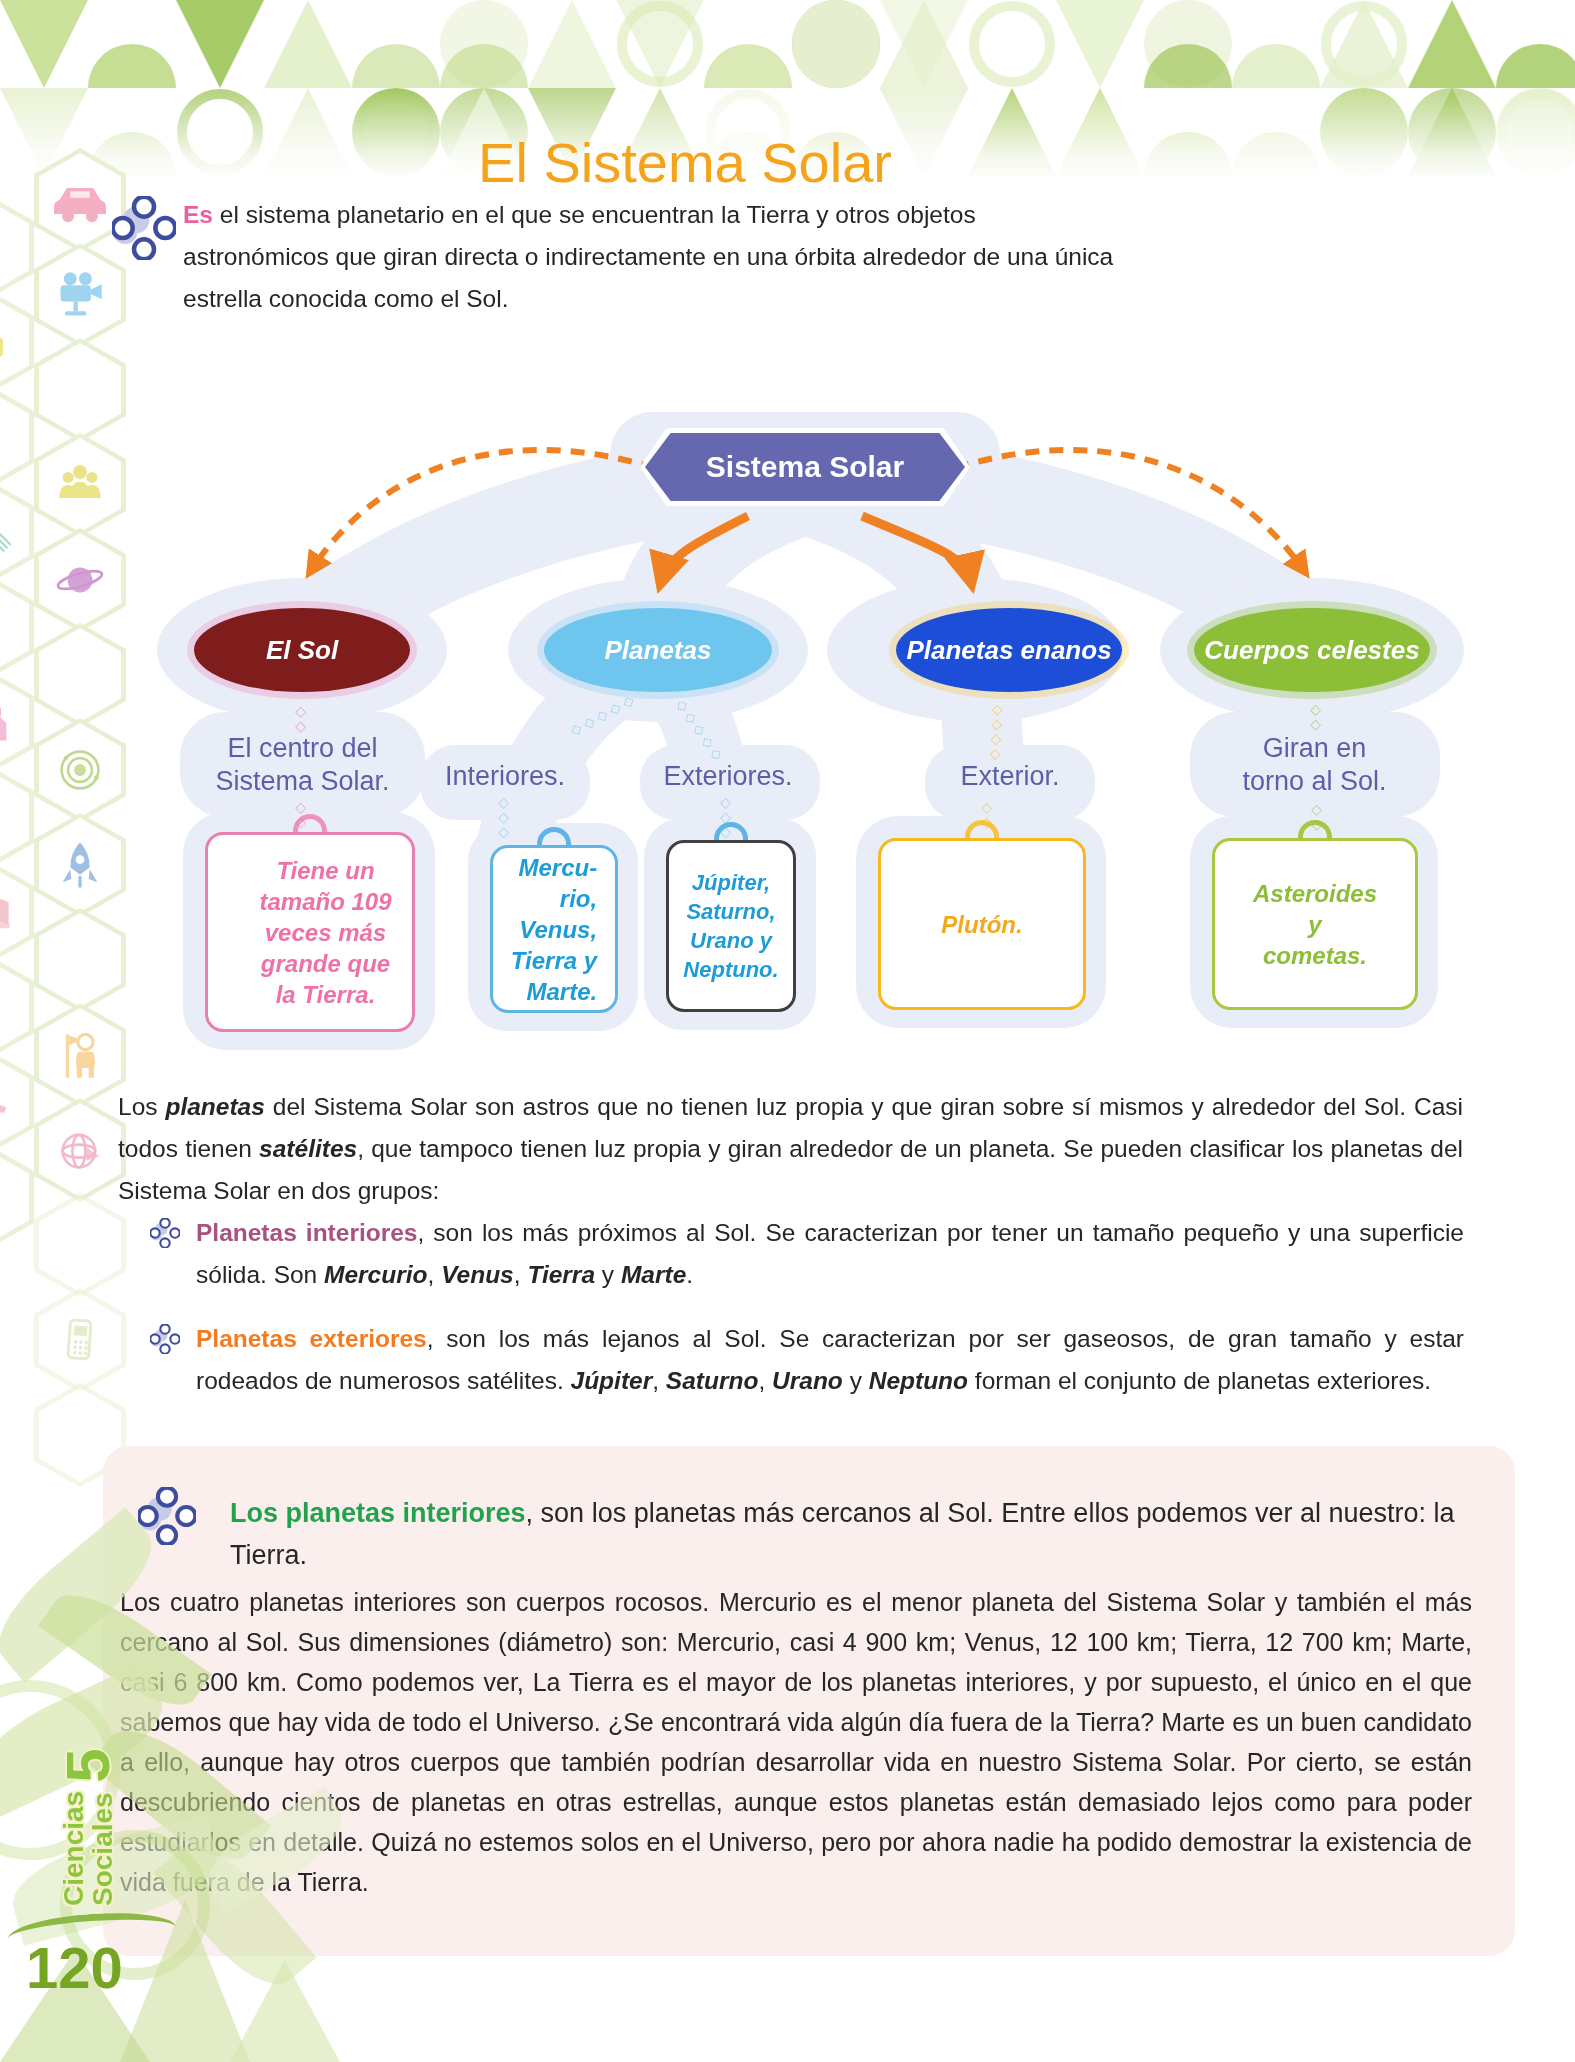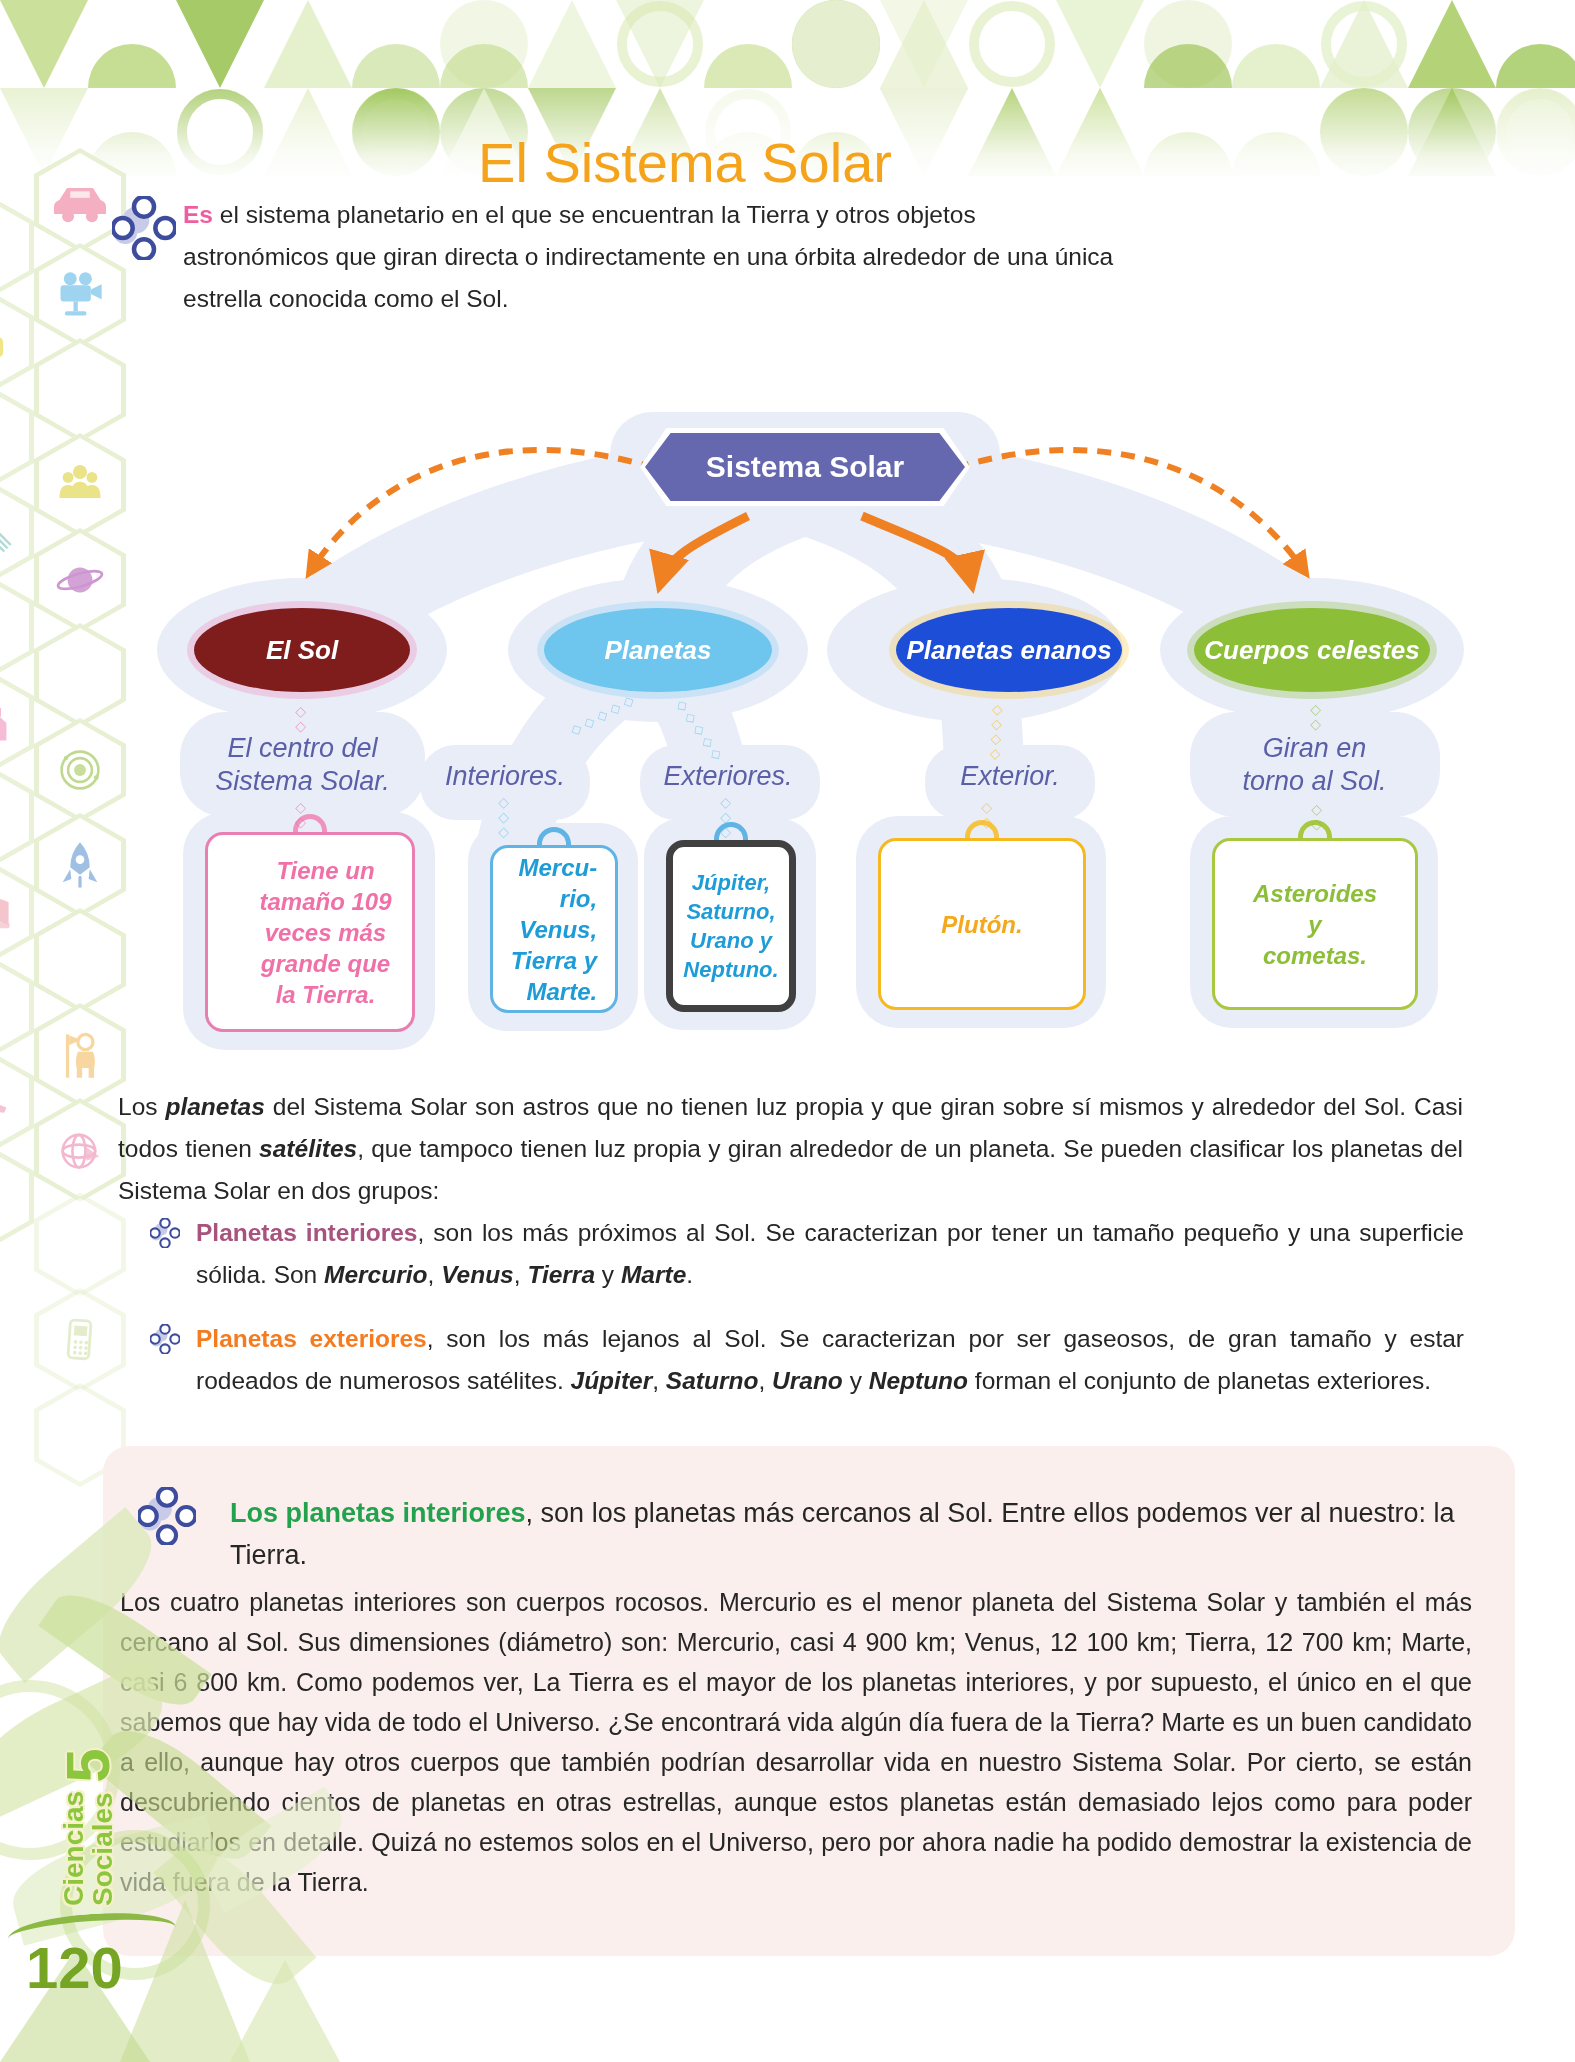--- a/index.html
+++ b/index.html
@@ -23,21 +23,21 @@
 
   
   .diagram-svg { position:absolute; left:0; top:0; width:1575px; height:1080px; }
   .root-node { position:absolute; left:640px; top:428px; width:330px; height:78px;
       clip-path:polygon(0% 50%, 8% 0%, 92% 0%, 100% 50%, 92% 100%, 8% 100%); background:#fff; }
   .root-node .inner { position:absolute; inset:5px; clip-path:polygon(0% 50%, 8% 0%, 92% 0%, 100% 50%, 92% 100%, 8% 100%);
       background:#6568AE; display:flex; align-items:center; justify-content:center;
       color:#fff; font-size:30px; font-weight:bold; }
   .enode { position:absolute; height:84px; border-radius:50%; display:flex; align-items:center; justify-content:center;
       color:#fff; font-size:26px; font-weight:bold; font-style:italic; }
-  .sublabel { position:absolute; text-align:center; font-style:italic; color:#5A5FA8; font-size:27px;
+  .sublabel { position:absolute; text-align:center; color:#5A5FA8; font-size:27px;
       line-height:33px; white-space:pre-line; }
   .tagbox { position:absolute; background:#fff; border-radius:18px; display:flex; align-items:center; justify-content:center;
       text-align:center; font-style:italic; font-weight:bold; font-size:24px; line-height:31px; white-space:pre-line; }
   .hook { position:absolute; width:34px; height:18px; border:5px solid #000; border-bottom:none;
       border-radius:17px 17px 0 0; background:transparent; }
   .chain { position:absolute; font-family:"DejaVu Sans", sans-serif; font-size:14px; letter-spacing:4px;
       line-height:1; opacity:.6; transform-origin:0 50%; }
 
   
   .p1 { position:absolute; left:118px; top:1086px; width:1345px; font-size:24.5px; line-height:42px; text-align:justify; }
@@ -401,21 +401,21 @@
 la Tierra.</div>
 
   <div class="hook" style="left:537px; top:827px; border-color:#5FB4E5;"></div>
   <div class="tagbox" style="left:490px; top:845px; width:128px; height:168px; border:3px solid #5FB4E5; color:#1E9CD8;text-align:right;">Mercu-
 rio,
 Venus,
 Tierra y
 Marte.</div>
 
   <div class="hook" style="left:714px; top:822px; border-color:#5FB4E5;"></div>
-  <div class="tagbox" style="left:666px; top:840px; width:130px; height:172px; border:7px solid #404040; color:#1E9CD8; font-size:22px; line-height:29px;">Júpiter,
+  <div class="tagbox" style="left:666px; top:840px; width:130px; height:172px; border:3px solid #404040; color:#1E9CD8; font-size:22px; line-height:29px;">Júpiter,
 Saturno,
 Urano y
 Neptuno.</div>
 
   <div class="hook" style="left:965px; top:820px; border-color:#F5C33F;"></div>
   <div class="tagbox" style="left:878px; top:838px; width:208px; height:172px; border:3px solid #F5B91F; color:#F5A81C;">Plutón.</div>
 
   <div class="hook" style="left:1298px; top:820px; border-color:#A8C93F;"></div>
   <div class="tagbox" style="left:1212px; top:838px; width:206px; height:172px; border:3px solid #A8C93F; color:#8CBE37;">Asteroides
 y

